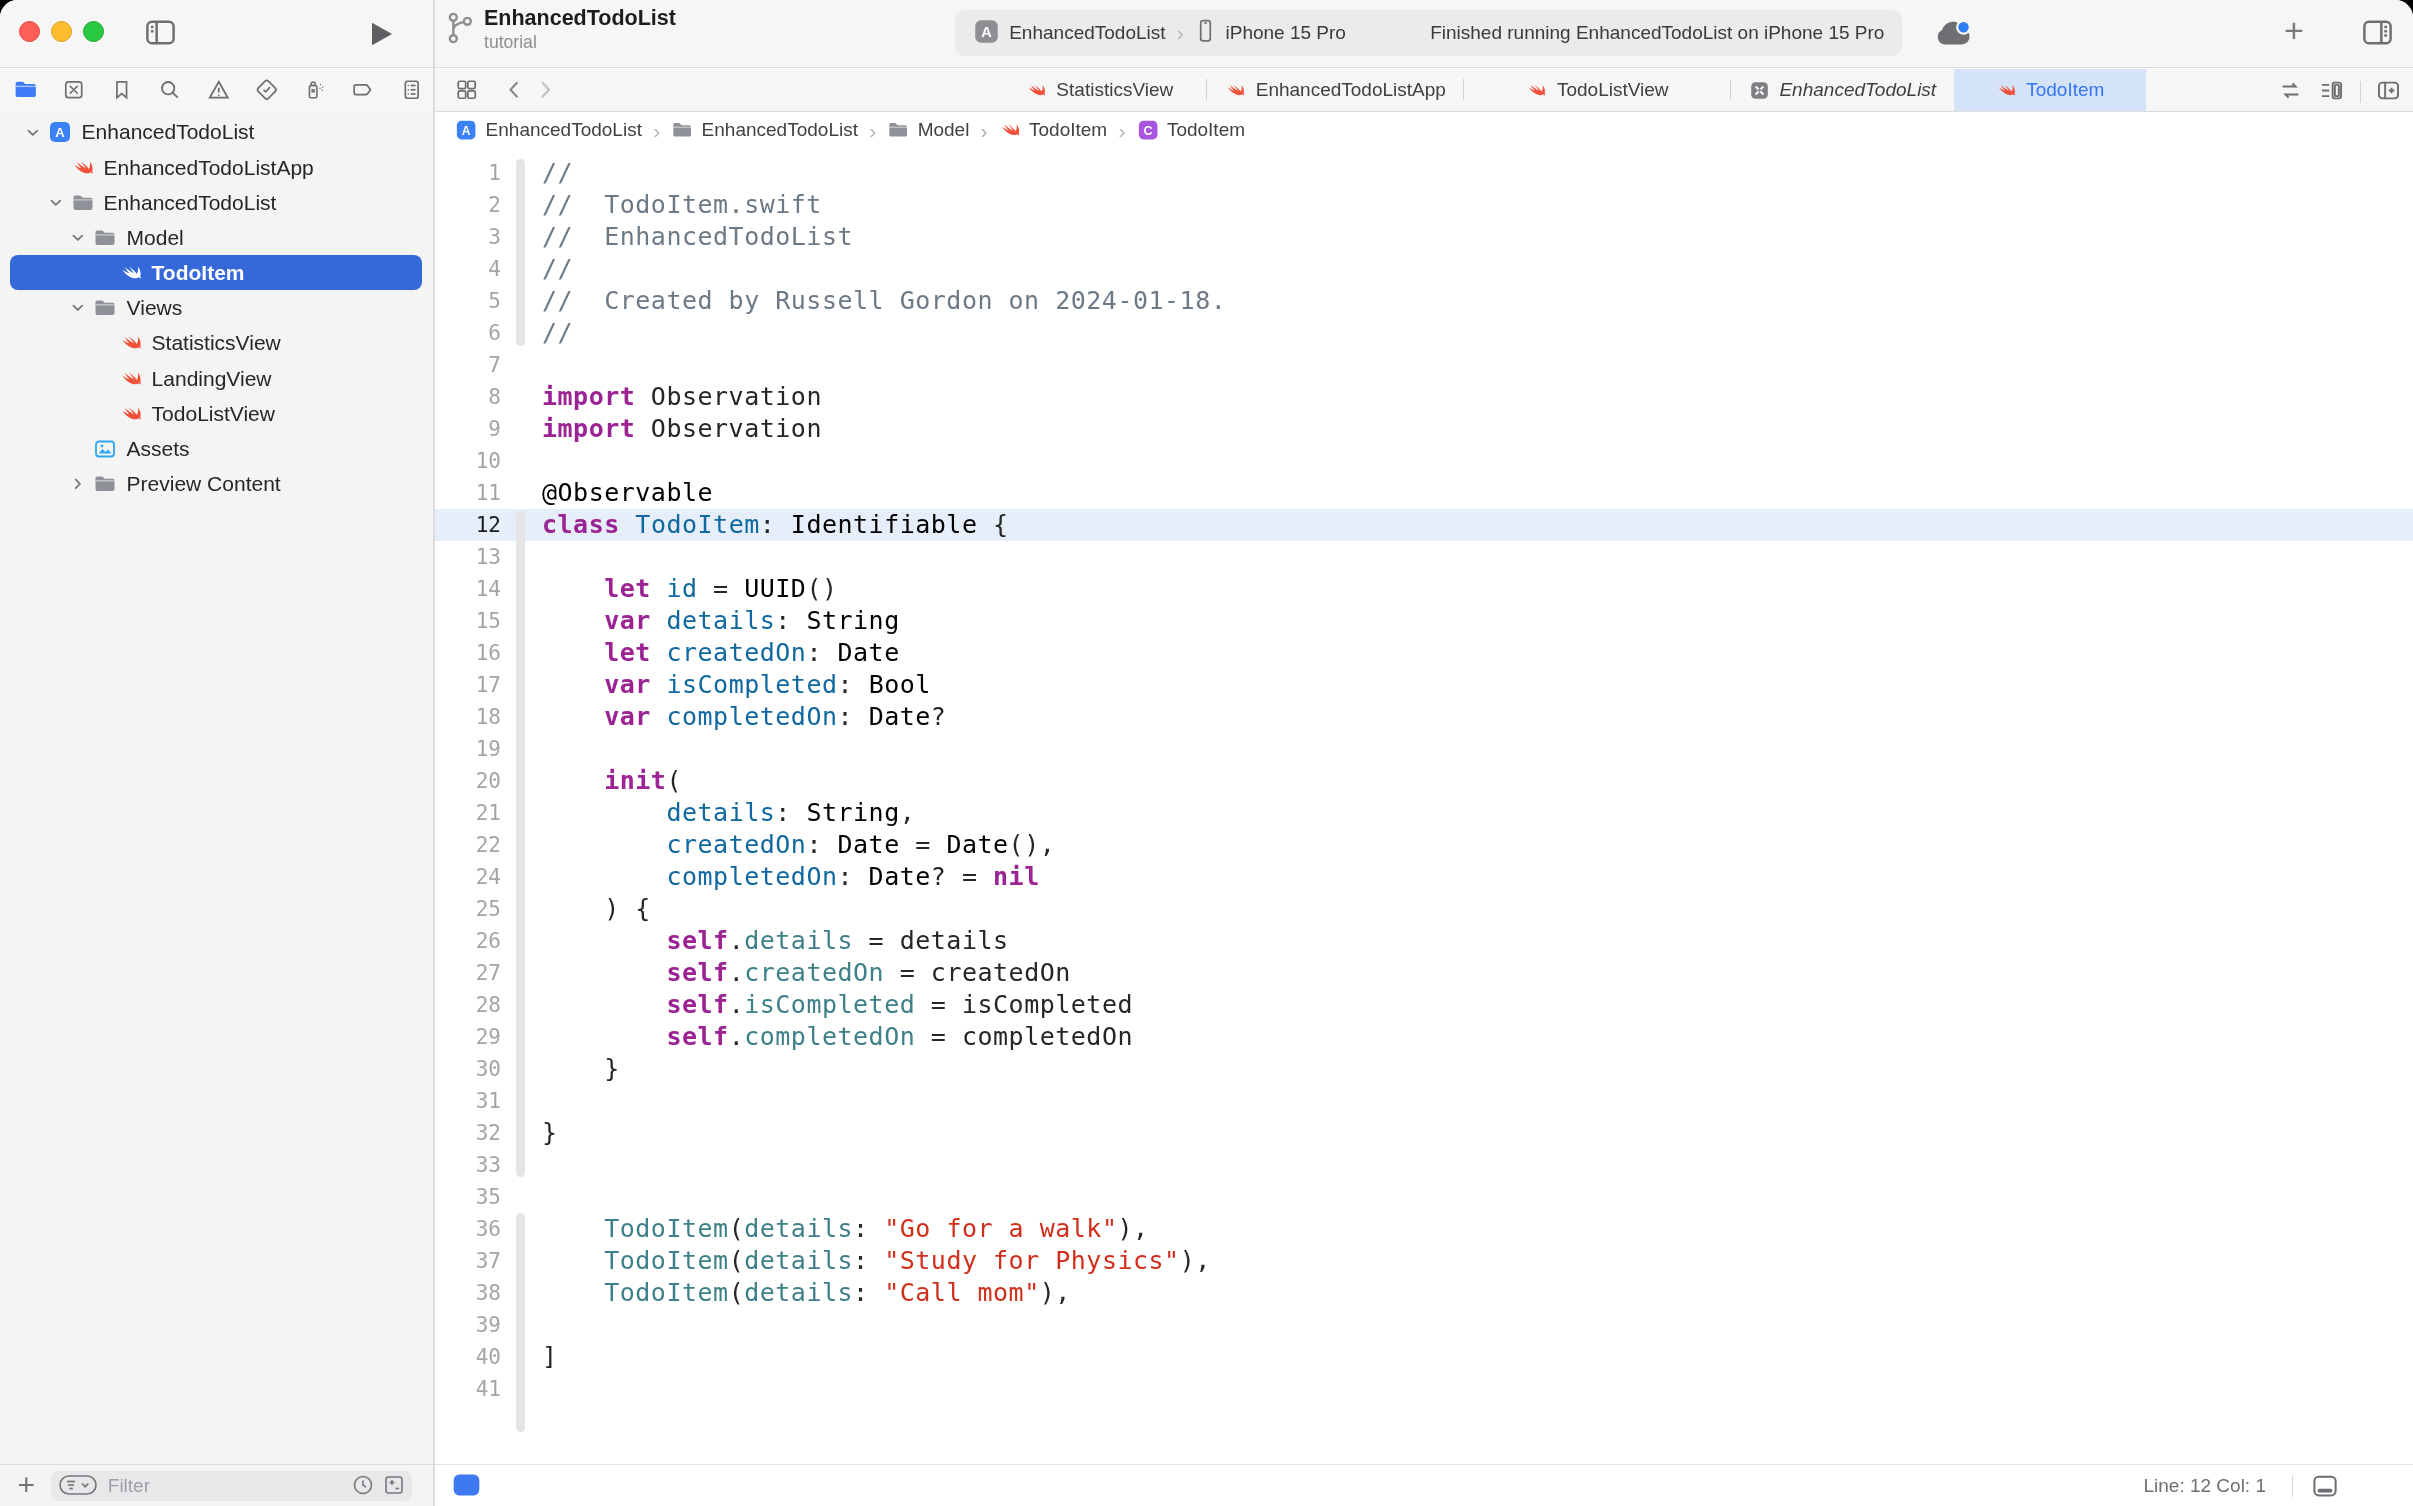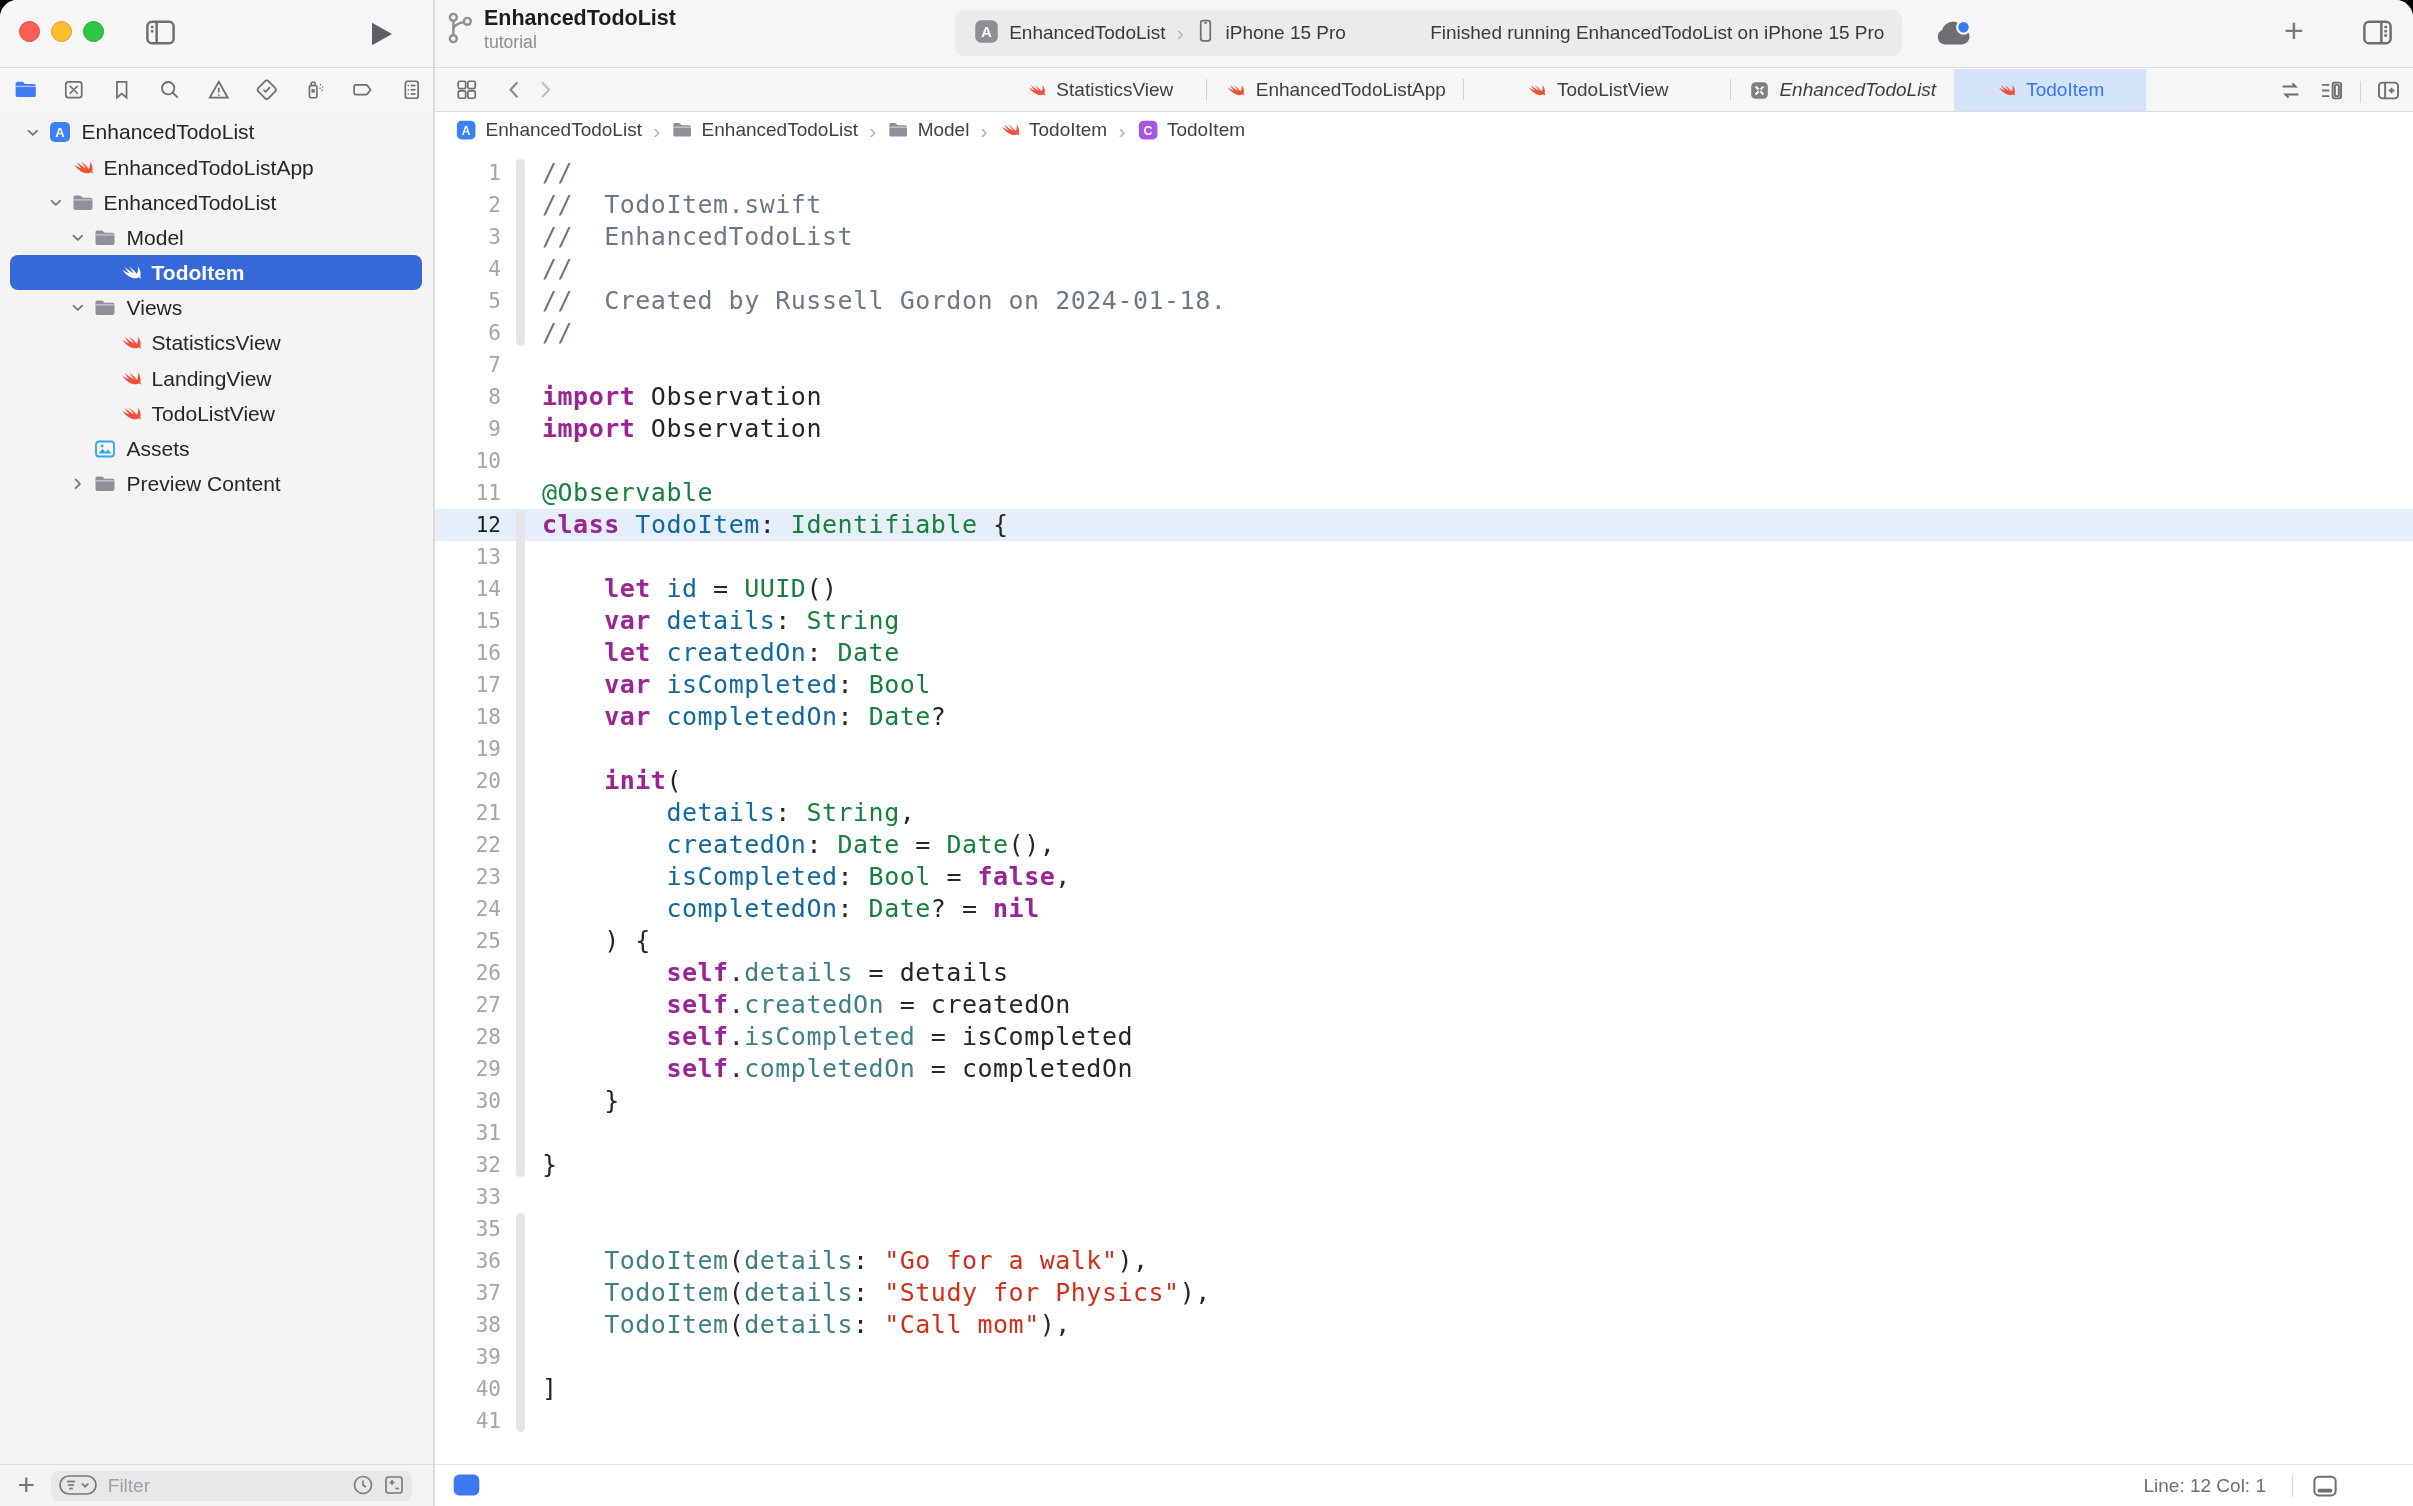--- a/index.html
+++ b/index.html
@@ -58,21 +58,21 @@
   
   .code{position:absolute;left:433px;top:149px;right:0;height:1314px;background:#fff;overflow:hidden;}
   .lines{position:absolute;left:0;top:8px;right:0;}
   .cl{display:flex;height:32px;align-items:center;position:relative;z-index:1;}
   .cl.current{background:#E5EEF9;}
   .ln{width:68px;flex:none;text-align:right;font-family:"DejaVu Sans Mono",monospace;font-size:21px;color:#A4A4A9;}
   .cl.current .ln{color:#1C1C1E;}
   .src{margin:0 0 0 41px;font-family:"DejaVu Sans Mono",monospace;font-size:25px;line-height:32px;letter-spacing:0.5px;white-space:pre;}
   .ribbon{position:absolute;left:83px;width:8.8px;background:#E5E5E7;border-radius:4.8px;z-index:2;}
   .tk-p{color:#262626;} .tk-c{color:#6C7986;} .tk-k{color:#9B2393;font-weight:700;}
-  .tk-s{color:#D12F1B;} .tk-t{color:#15803d;} .tk-d{color:#0F68A0;} .tk-u{color:#3E8087;}
+  .tk-s{color:#D12F1B;} .tk-t{color:#000000;} .tk-d{color:#0F68A0;} .tk-u{color:#3E8087;}
 
   
   .editorbottom{position:absolute;left:433px;top:1464px;right:0;height:43px;background:#fff;border-top:1.6px solid #E3E3E5;box-sizing:border-box;}
   .edmode{position:absolute;left:19px;top:8px;}
   .linecol{position:absolute;right:147px;top:9.6px;font-size:19px;color:#6E6E73;}
   .eb-div{position:absolute;right:120px;top:9.6px;width:0.8px;height:22.3px;background:#D9D9DB;}
   .eb-icon{position:absolute;right:73px;top:6.4px;}
 
   .vborder{position:absolute;left:433px;top:0;width:1.6px;height:1507px;background:#DCDCDE;z-index:50;}
 </style>
@@ -579,24 +579,20 @@
         </div>
         <div class="cl">
           <span class="ln">21</span>
           <pre class="src"><span class="tk-p">        </span><span class="tk-d">details</span><span class="tk-p">: </span><span class="tk-t">String</span><span class="tk-p">,</span></pre>
         </div>
         <div class="cl">
           <span class="ln">22</span>
           <pre class="src"><span class="tk-p">        </span><span class="tk-d">createdOn</span><span class="tk-p">: </span><span class="tk-t">Date</span><span class="tk-p"> = </span><span class="tk-t">Date</span><span class="tk-p">(),</span></pre>
         </div>
         <div class="cl">
-          <span class="ln">23</span>
-          <pre class="src"><span class="tk-p">        </span><span class="tk-d">isCompleted</span><span class="tk-p">: </span><span class="tk-t">Bool</span><span class="tk-p"> = </span><span class="tk-k">false</span><span class="tk-p">,</span></pre>
-        </div>
-        <div class="cl">
           <span class="ln">24</span>
           <pre class="src"><span class="tk-p">        </span><span class="tk-d">completedOn</span><span class="tk-p">: </span><span class="tk-t">Date</span><span class="tk-p">? = </span><span class="tk-k">nil</span></pre>
         </div>
         <div class="cl">
           <span class="ln">25</span>
           <pre class="src"><span class="tk-p">    ) {</span></pre>
         </div>
         <div class="cl">
           <span class="ln">26</span>
           <pre class="src"><span class="tk-p">        </span><span class="tk-k">self</span><span class="tk-p">.</span><span class="tk-u">details</span><span class="tk-p"> = details</span></pre>

